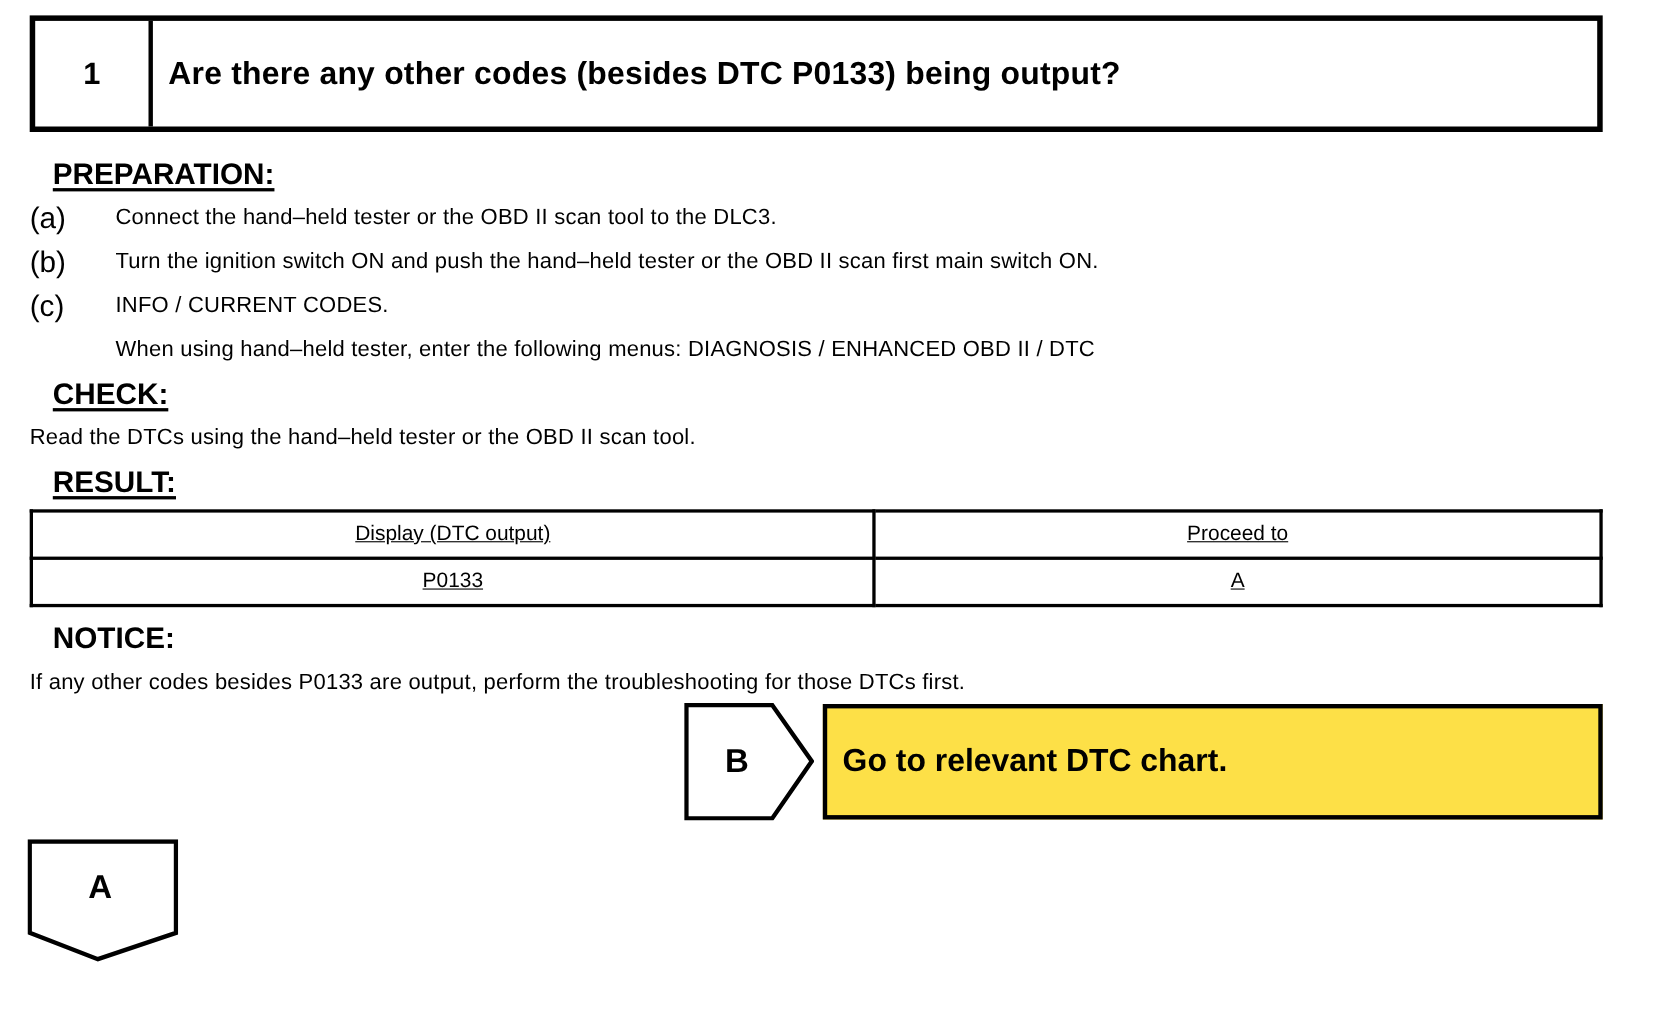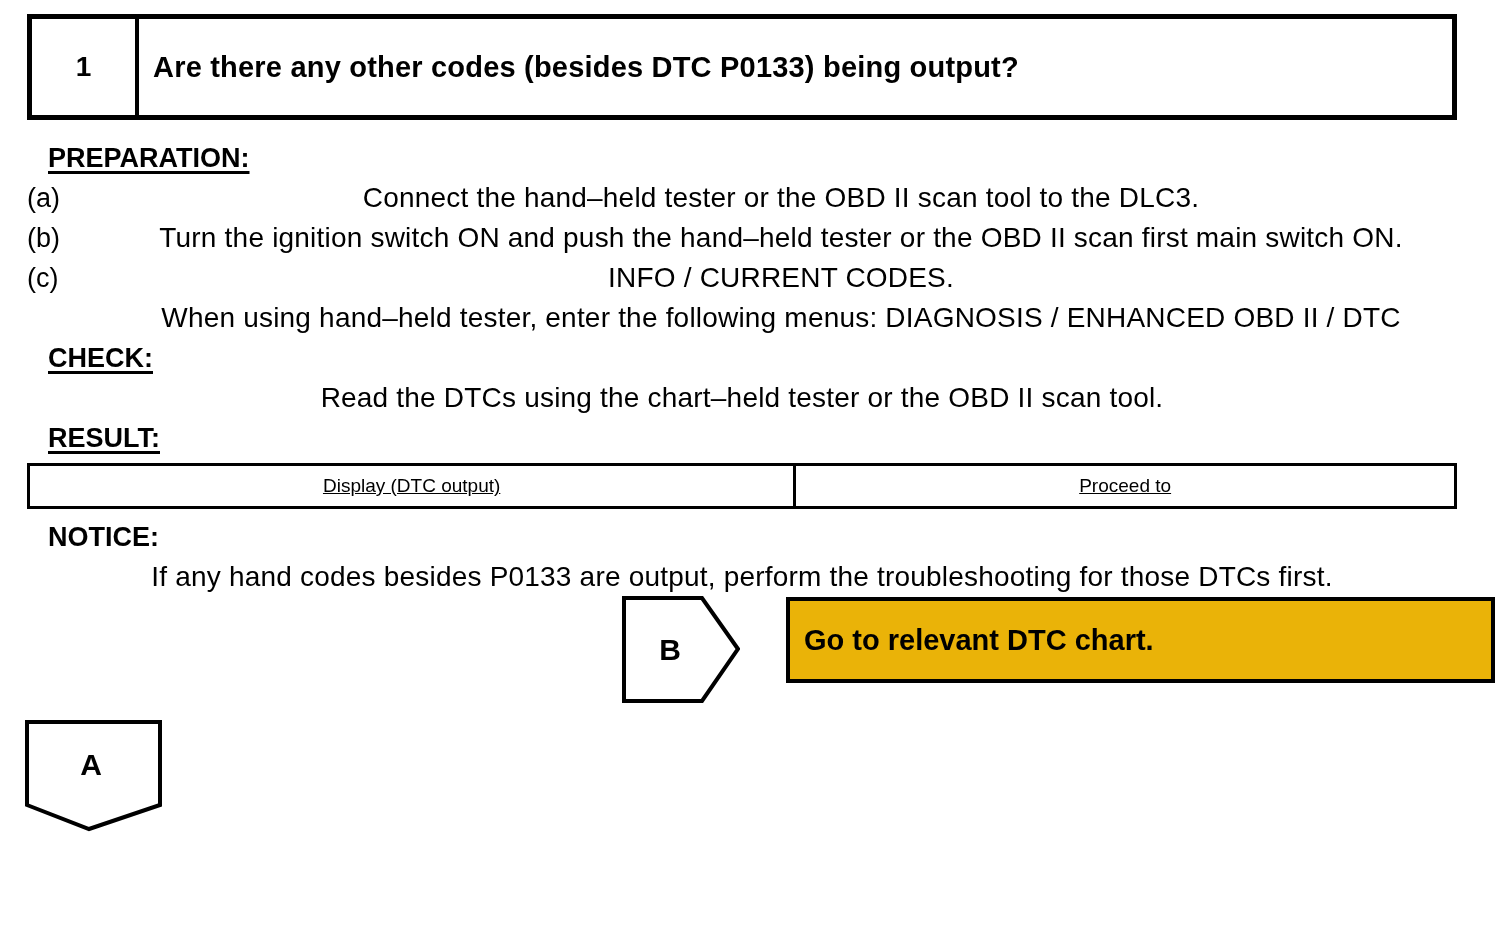--- a/index.html
+++ b/index.html
@@ -54,24 +54,23 @@
     line-height: 40px;
     text-decoration: underline;
     text-decoration-thickness: 3px;
     text-underline-offset: 4px;
     margin-left: 21px;
   }
   .sec-heading.no-underline { text-decoration: none; }
   .mt18 { margin-top: 18px; }
   .mt8  { margin-top: 8px; }
   .body-line {
-    font-size: 28px;
+    font-size: 20px;
     line-height: 40px;
     letter-spacing: 0.2px;
-    text-align: center;
   }
   .prep-item { display: flex; align-items: flex-start; }
   .prep-label {
     flex: 0 0 78px;
     width: 78px;
     font-size: 27px;
     line-height: 40px;
   }
   .prep-text { flex: 1; }
   
@@ -96,31 +95,31 @@
     position: relative;
     height: 107px;
   }
   .branch-b-svg {
     position: absolute;
     left: 595px;
     top: -1px;
   }
   .goto-box {
     position: absolute;
-    left: 759px;
+    left: 721px;
     top: 0;
     width: 709px;
-    height: 86px;
+    height: 105px;
     border: 4px solid #000;
     display: flex;
     align-items: center;
     padding: 0 14px;
     font-weight: bold;
     font-size: 29px;
-    background: #eab308;
+    background: #fde047;
   }
   .connector-a-wrap { margin-top: 16px; margin-left: -2px; }
   .shape-letter {
     font-family: "Liberation Sans", sans-serif;
     font-weight: bold;
     font-size: 30px;
     fill: #000;
   }
 </style>
 </head>
@@ -148,35 +147,39 @@
 
     <div class="prep-item">
       <div class="prep-label">(c)</div>
       <div class="prep-text">
         <div class="body-line">INFO / CURRENT CODES.</div>
         <div class="body-line">When using hand–held tester, enter the following menus: DIAGNOSIS / ENHANCED OBD II / DTC</div>
       </div>
     </div>
 
     <div class="sec-heading">CHECK:</div>
-    <div class="body-line">Read the DTCs using the chart–held tester or the OBD II scan tool.</div>
+    <div class="body-line">Read the DTCs using the hand–held tester or the OBD II scan tool.</div>
 
     <div class="sec-heading">RESULT:</div>
 
     <table class="result-table">
       <tbody>
           <tr>
         <td class="col-left">Display (DTC output)</td>
         <td>Proceed to</td>
       </tr>
+      <tr>
+        <td>P0133</td>
+        <td>A</td>
+      </tr>
     </tbody>
       </table>
 
     <div class="sec-heading no-underline mt8">NOTICE:</div>
-    <div class="body-line">If any hand codes besides P0133 are output, perform the troubleshooting for those DTCs first.</div>
+    <div class="body-line">If any other codes besides P0133 are output, perform the troubleshooting for those DTCs first.</div>
 
     <div class="flow-row">
       <svg class="branch-b-svg" width="118" height="107" viewBox="0 0 118 107">
         <polygon points="2,2 80,2 116,53 80,105 2,105" fill="#ffffff" stroke="#000000" stroke-width="4"></polygon>
         <text class="shape-letter" x="48" y="53" text-anchor="middle" dominant-baseline="central">B</text>
       </svg>
       <div class="goto-box">Go to relevant DTC chart.</div>
     </div>
 
     <div class="connector-a-wrap">

